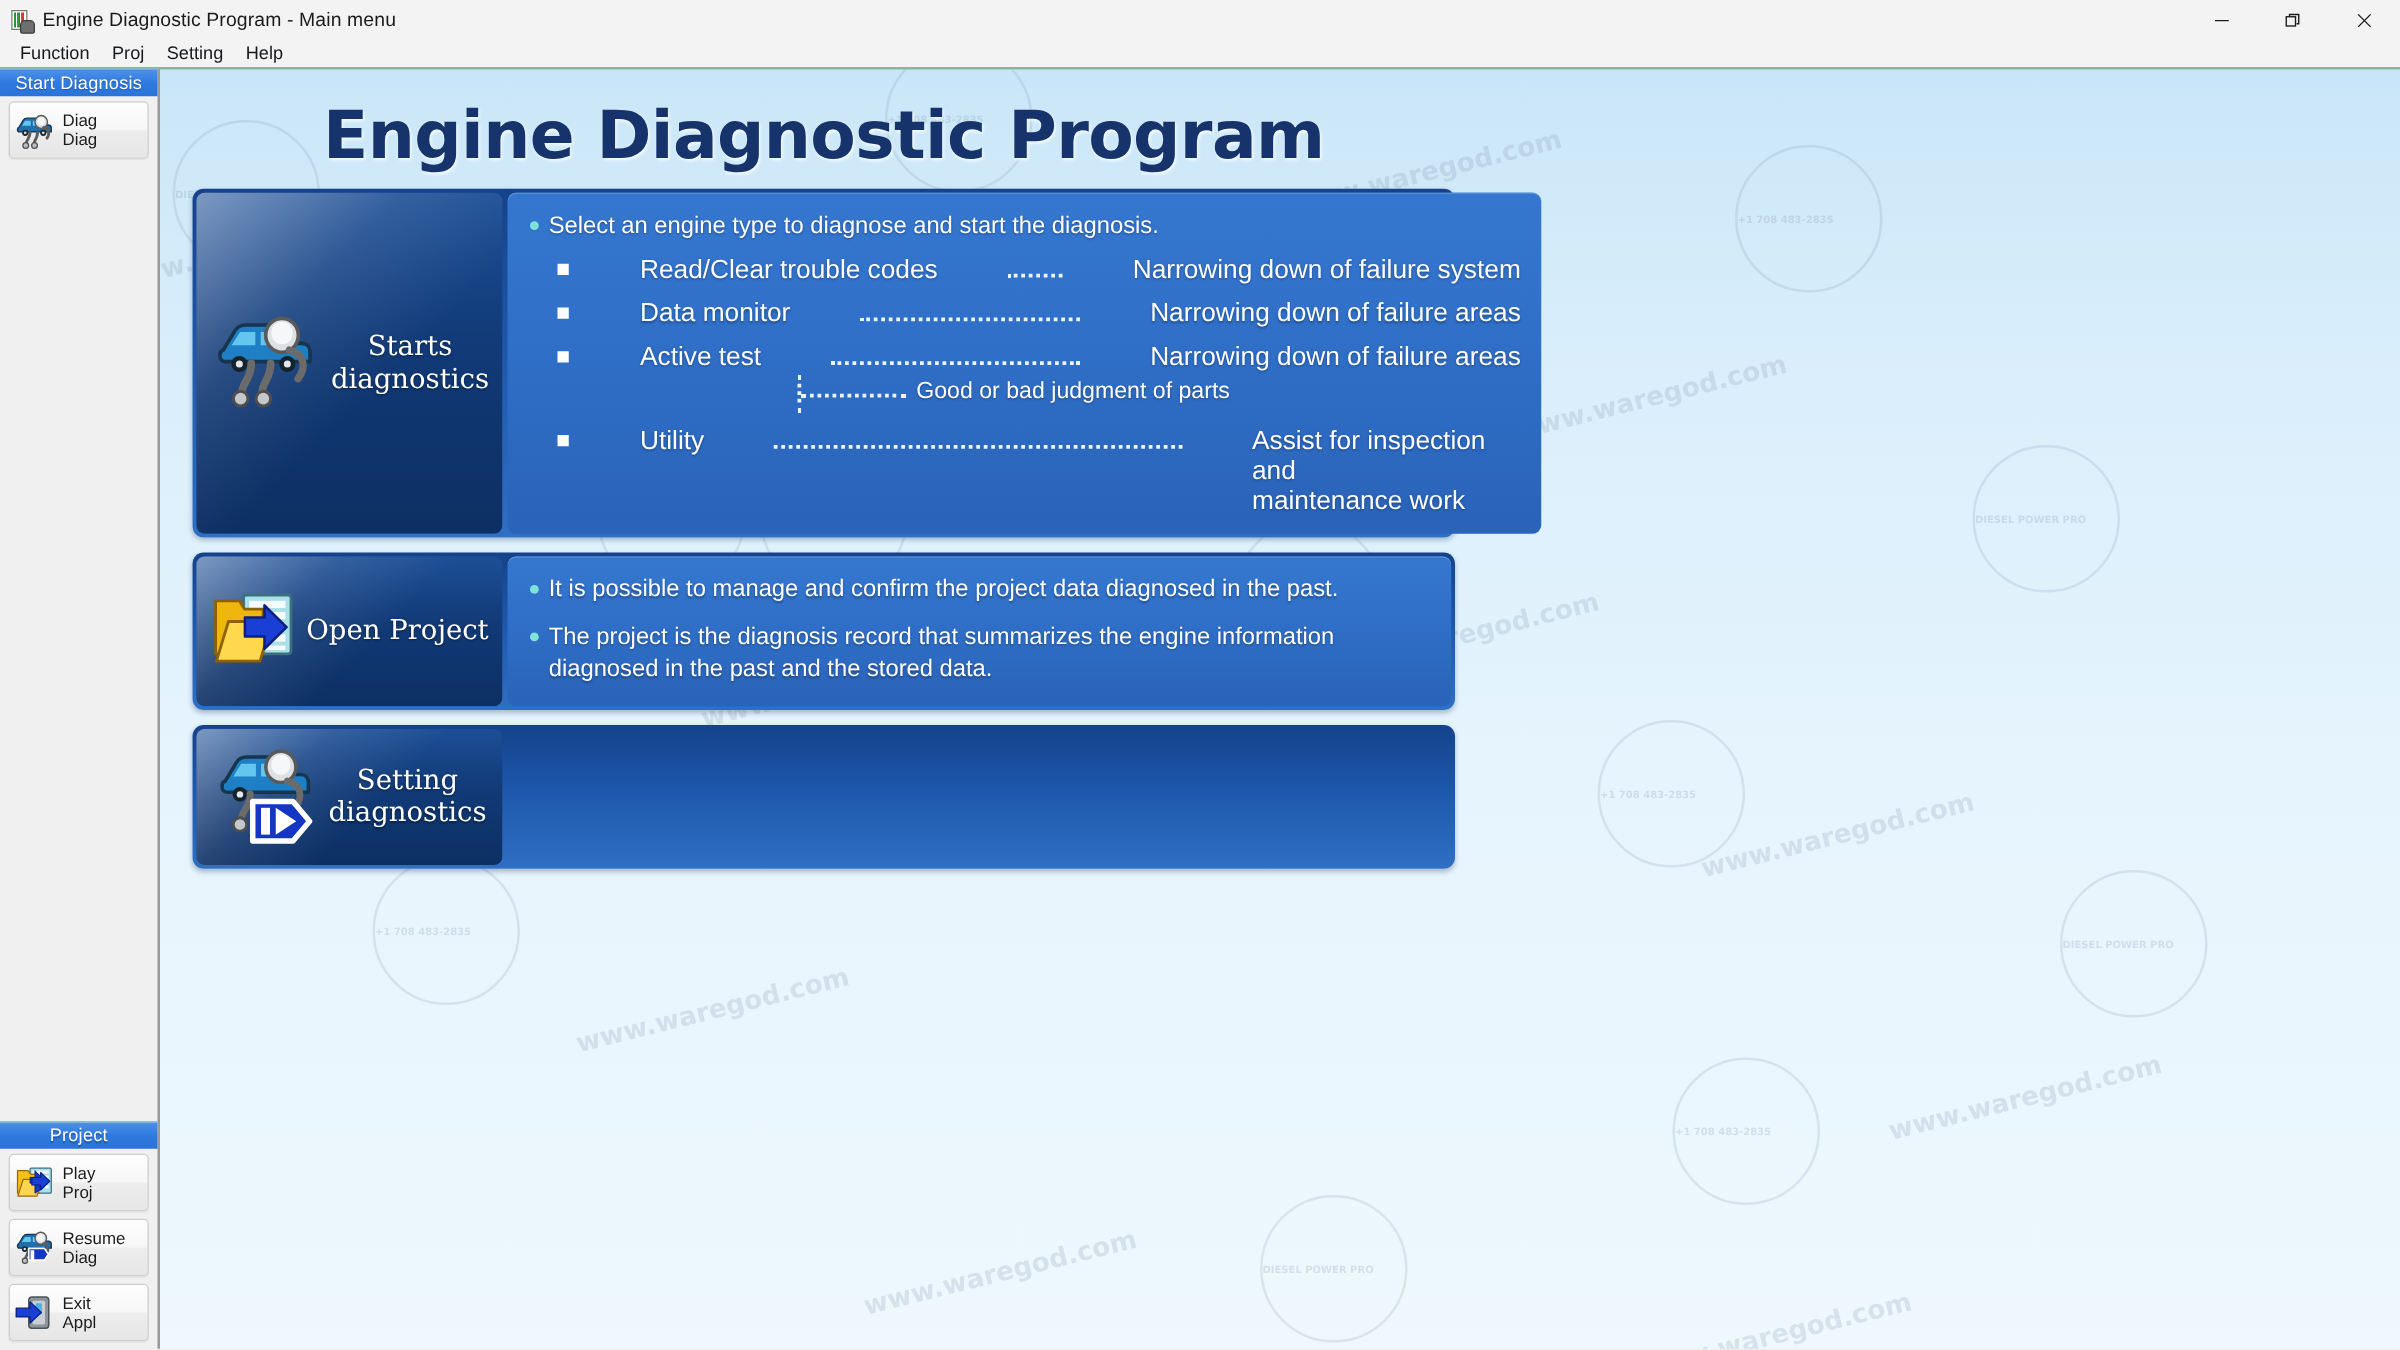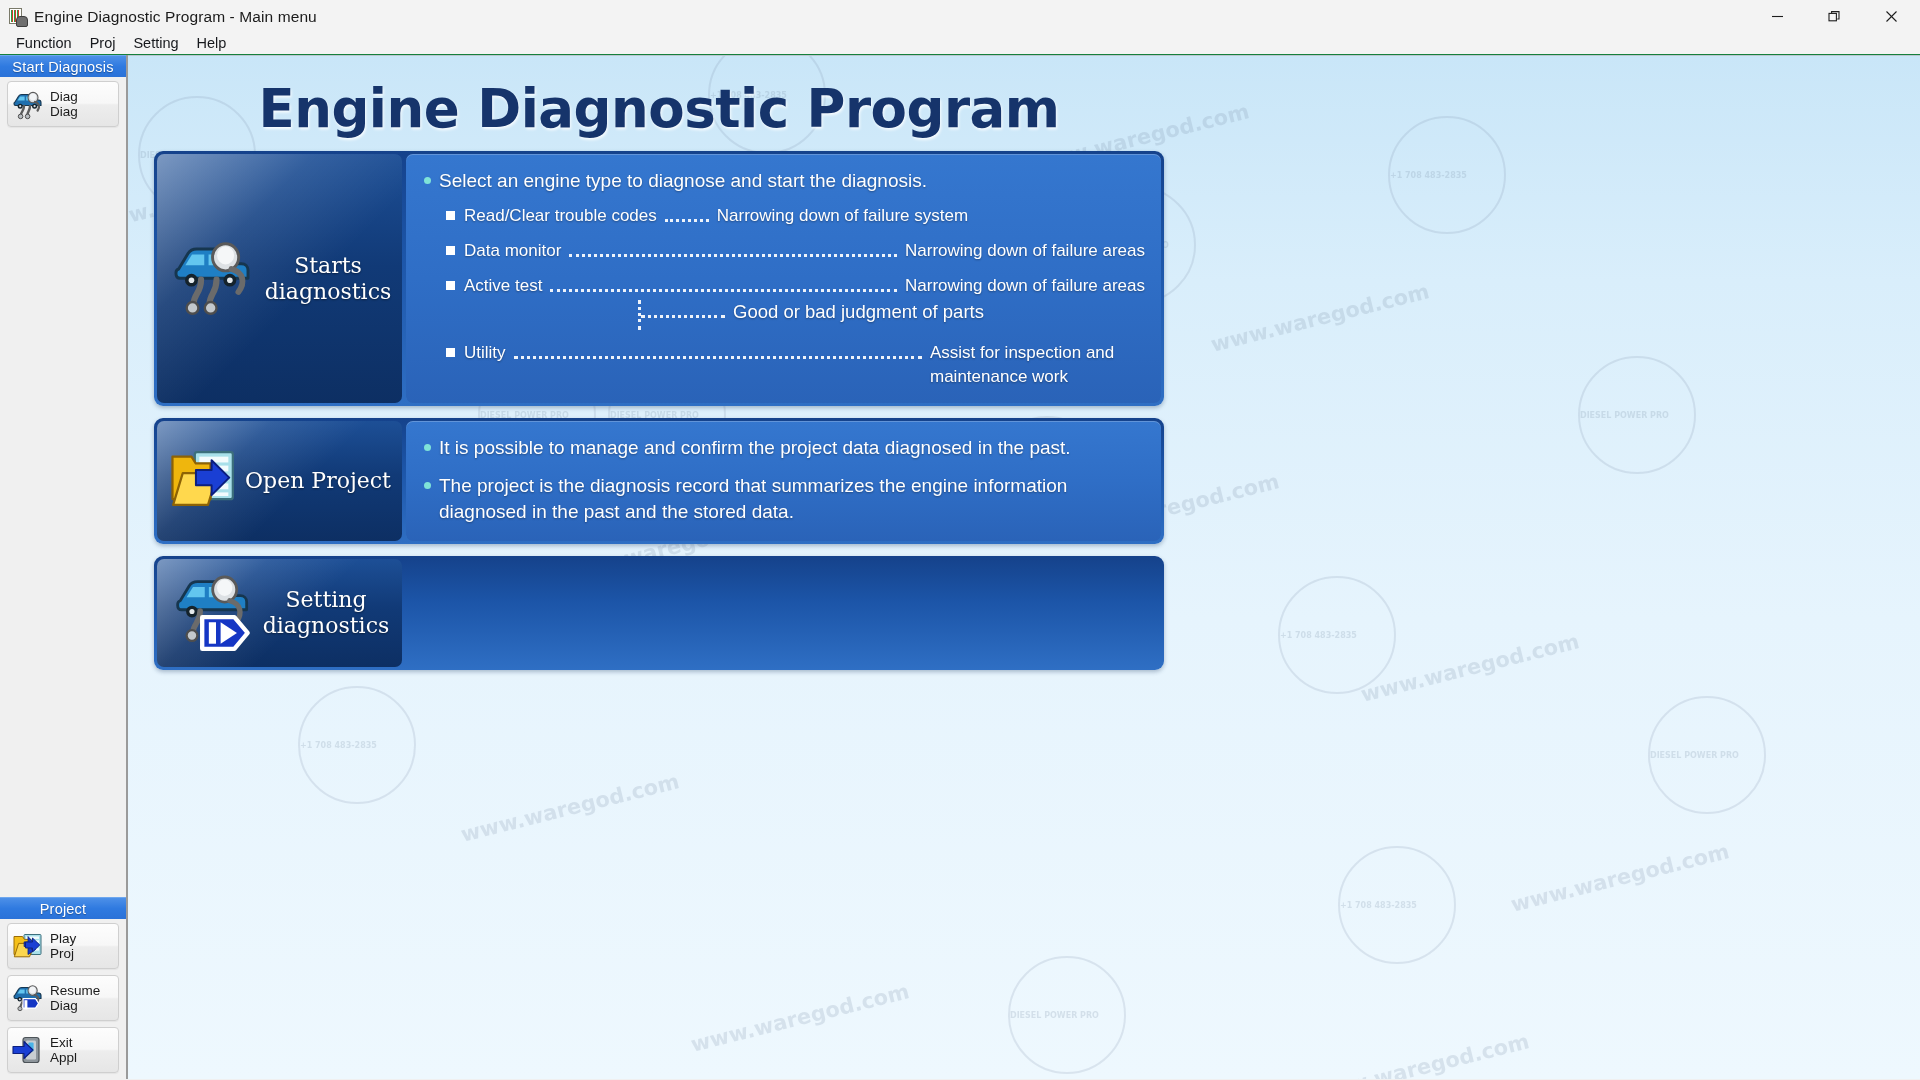--- a/index.html
+++ b/index.html
@@ -270,25 +270,26 @@
     width: 7px; height: 7px;
     border-radius: 50%;
     background: #7fe3d8;
     margin: 9px 8px 0 0;
   }
   .b-line .txt { flex: 1 1 auto; }
 
   .sub-row {
     display: flex;
     align-items: flex-start;
-    font-size: 17px;
+    font-size: 21px;
     line-height: 24px;
     margin-top: 11px;
     padding-left: 22px;
     text-shadow: 0 1px 2px rgba(0,0,0,0.35);
+    gap: 48px;
   }
   .sq {
     flex: 0 0 auto;
     width: 9px; height: 9px;
     background: #ffffff;
     margin: 7px 9px 0 0;
   }
   .sub-label { flex: 0 0 auto; white-space: nowrap; }
   .leader {
     flex: 1 1 auto;

